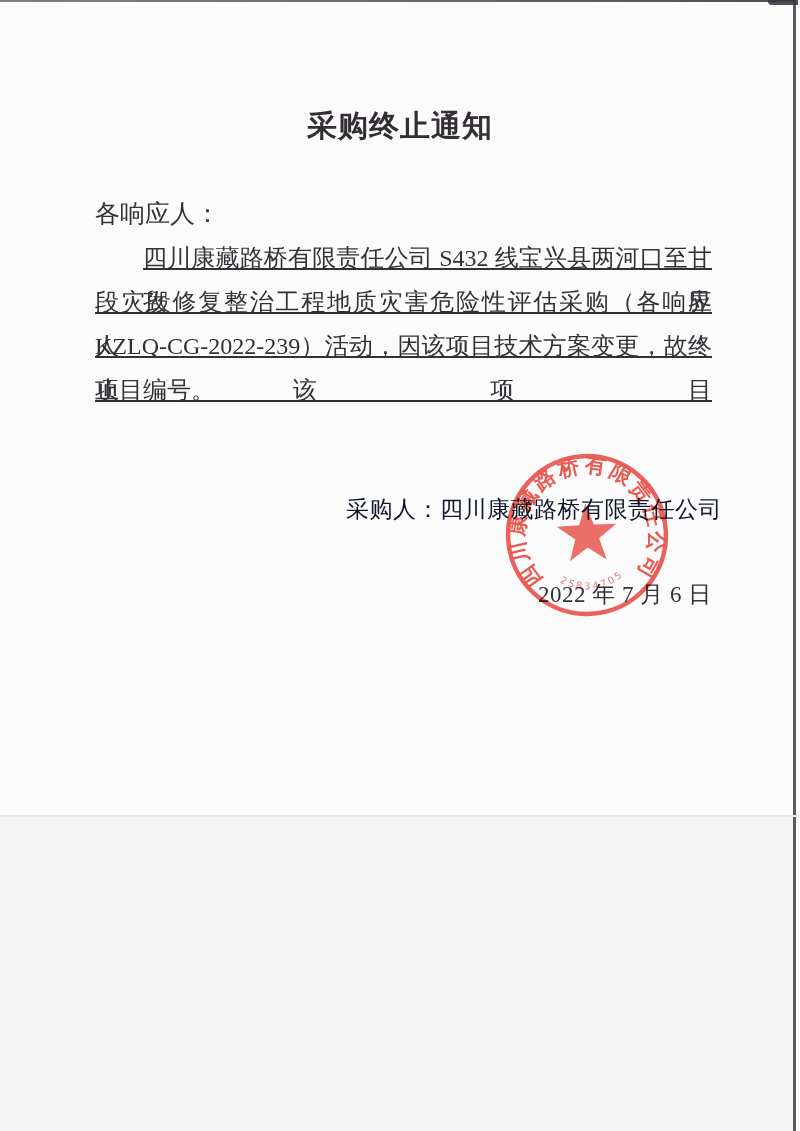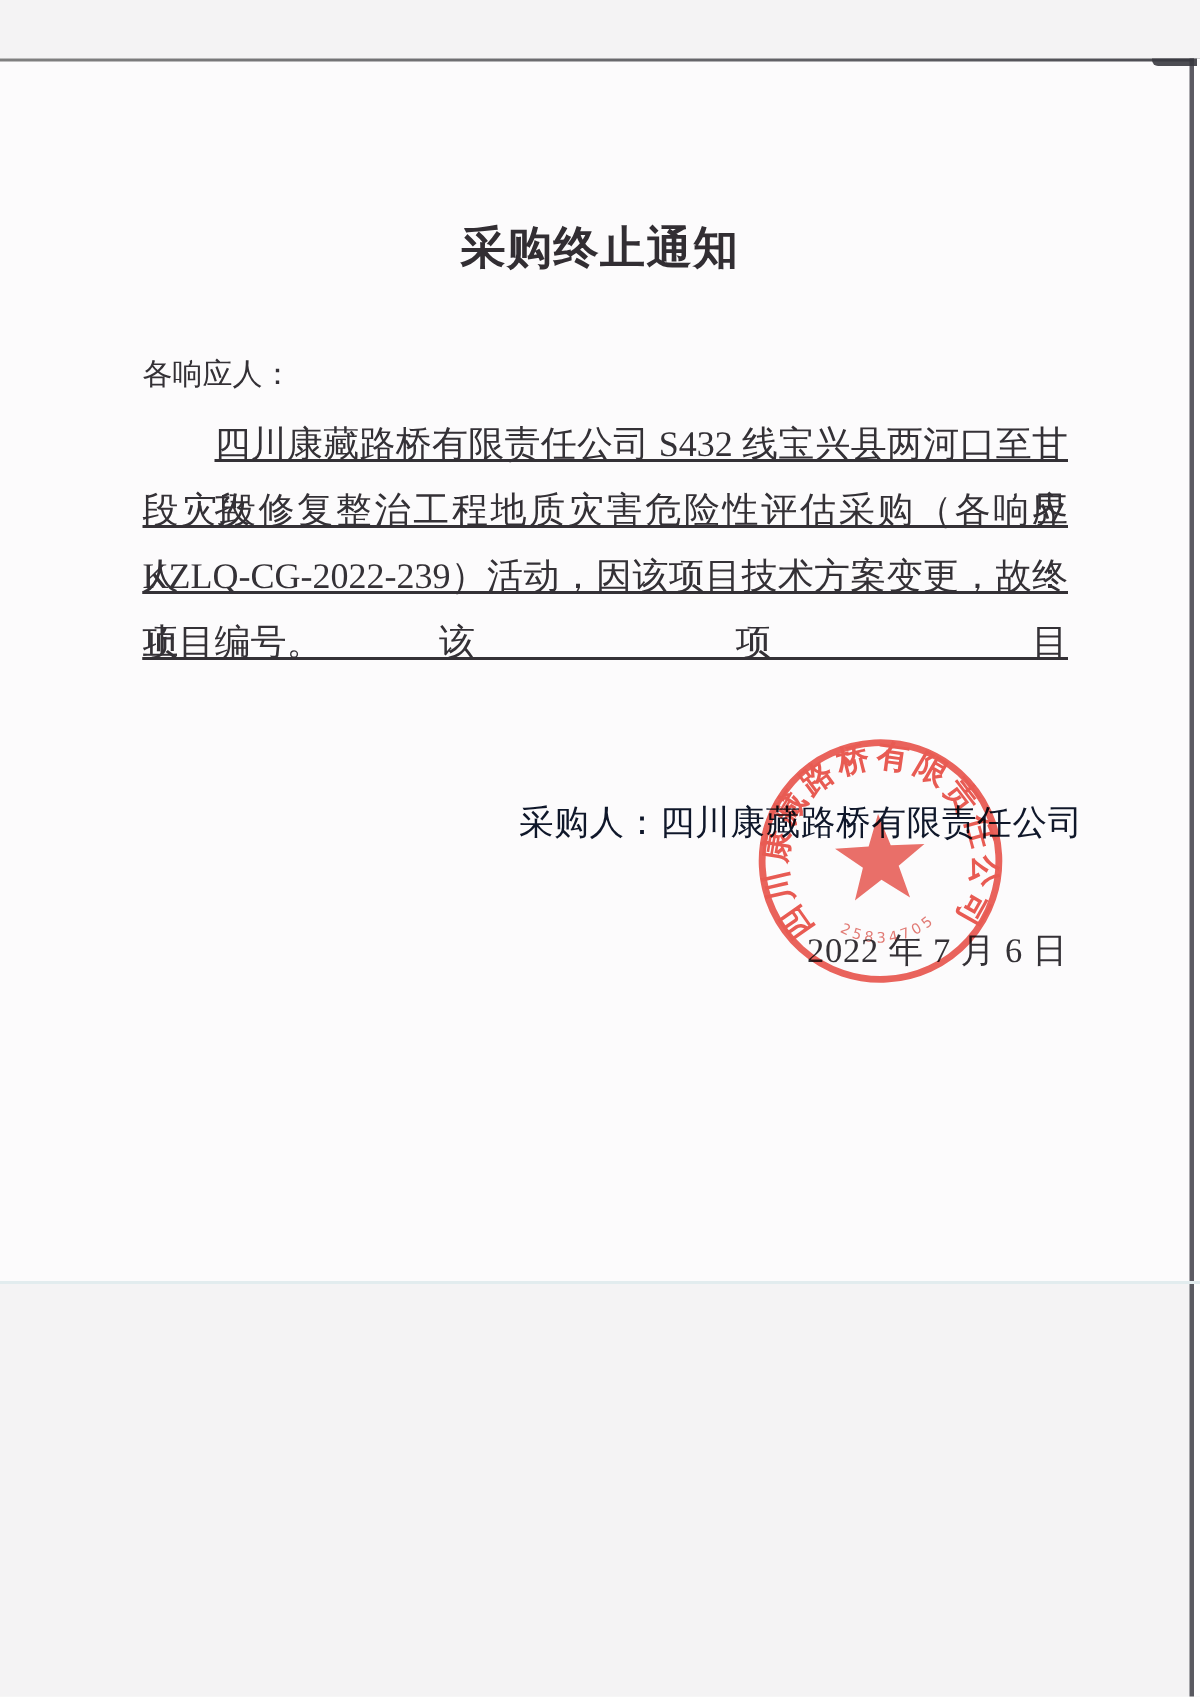--- a/index.html
+++ b/index.html
@@ -10,21 +10,20 @@
     overflow: hidden;
     background: #f4f3f4;
   }
   .page {
     position: relative;
     width: 800px;
     height: 817px;
     background: #fcfbfc;
     font-family: "Liberation Serif", "DejaVu Serif", serif;
     color: #343136;
-    margin-top: 39px;
   }
   
   .edge-top {
     position: absolute; left: 0; top: 0;
     width: 800px; height: 2px;
     background: linear-gradient(to right, #6a6a6a, #4a4a4f 60%, #2c2c33);
     opacity: 0.85;
   }
   .edge-right {
     position: absolute; right: 4px; top: 0;
@@ -56,21 +55,21 @@
     width: 800px;
     text-align: center;
     font-size: 30px;
     font-weight: 700;
     letter-spacing: 1px;
     color: #322e33;
   }
   .salutation {
     position: absolute;
     left: 95px; top: 197px;
-    font-size: 20px;
+    font-size: 25px;
     color: #343136;
   }
   .body-para {
     position: absolute;
     left: 95px; top: 236px;
     width: 617px;
     font-size: 24px;
     color: #343136;
     text-decoration: underline;
   }

